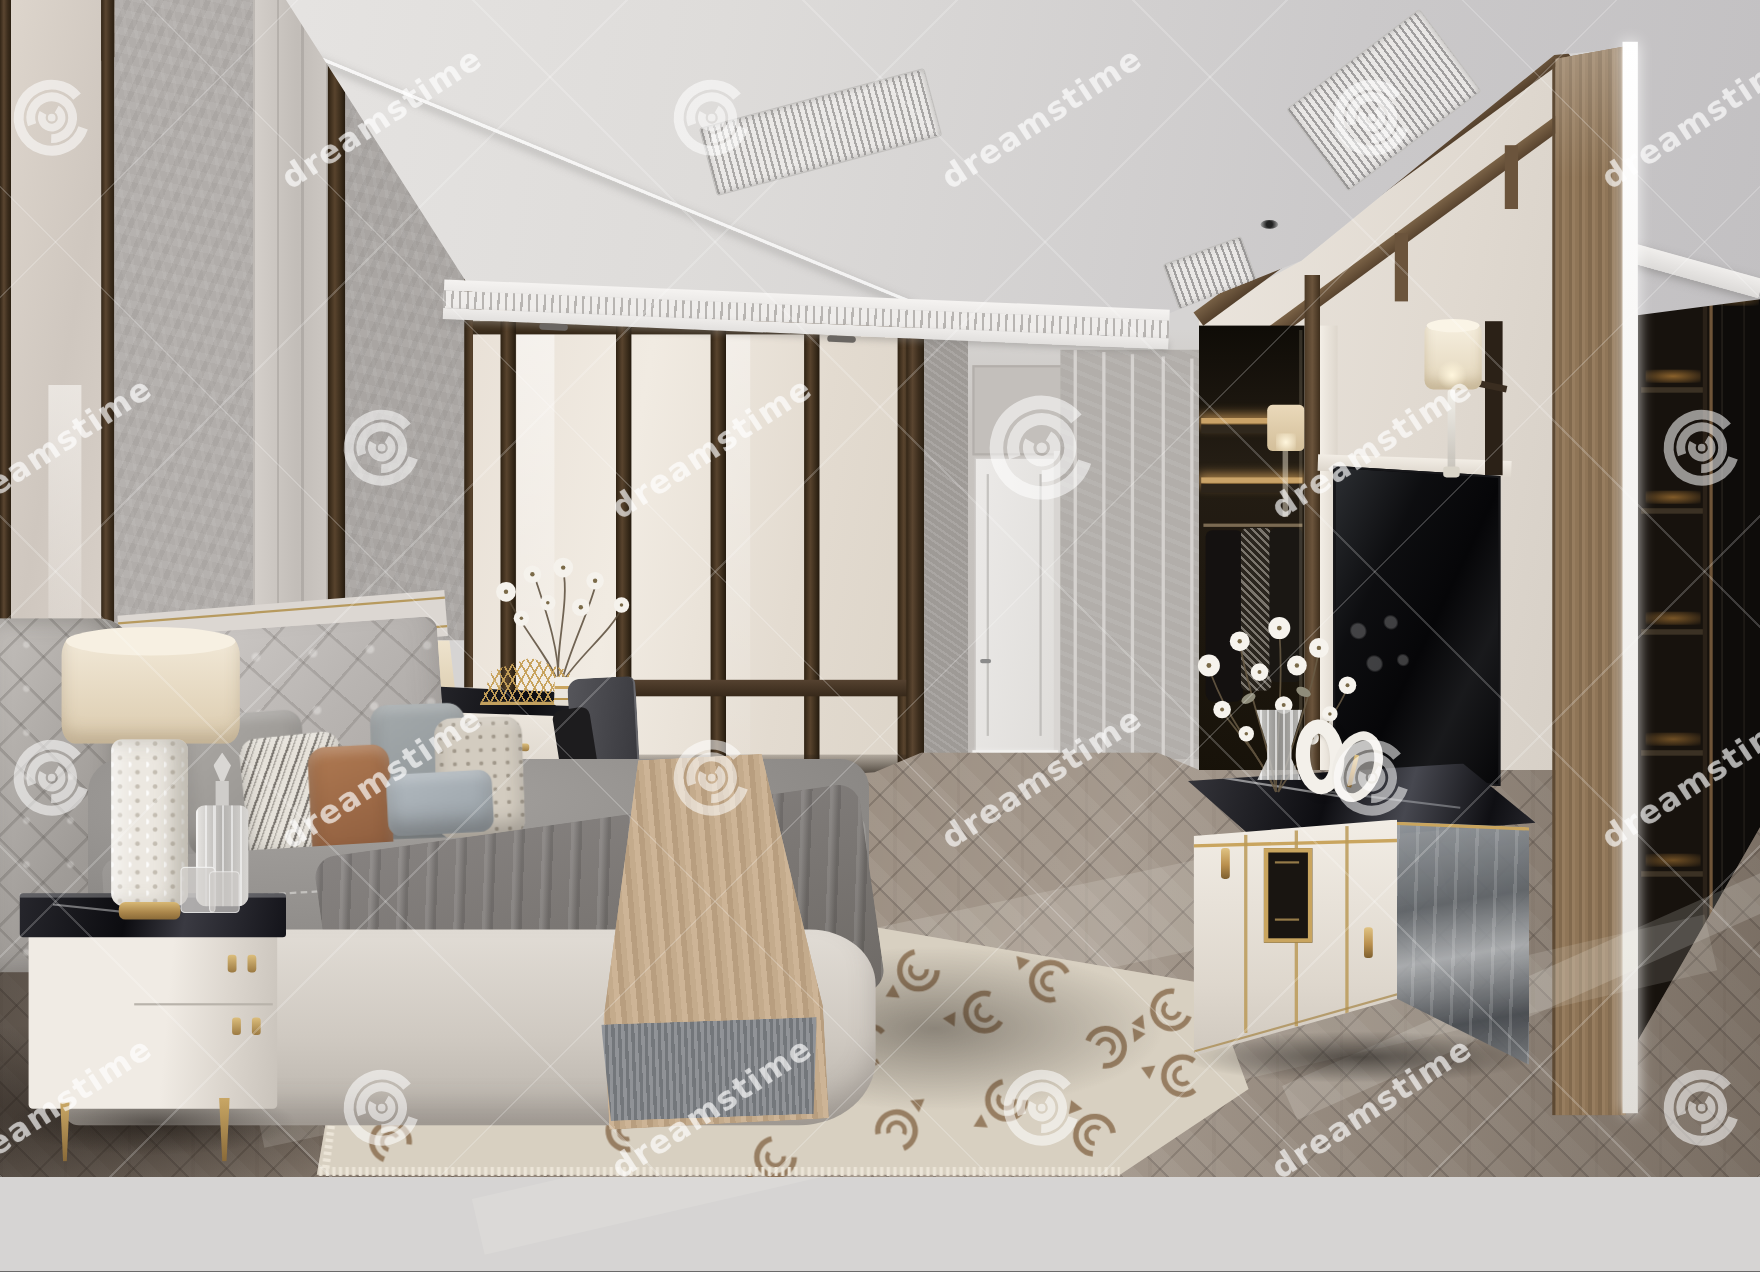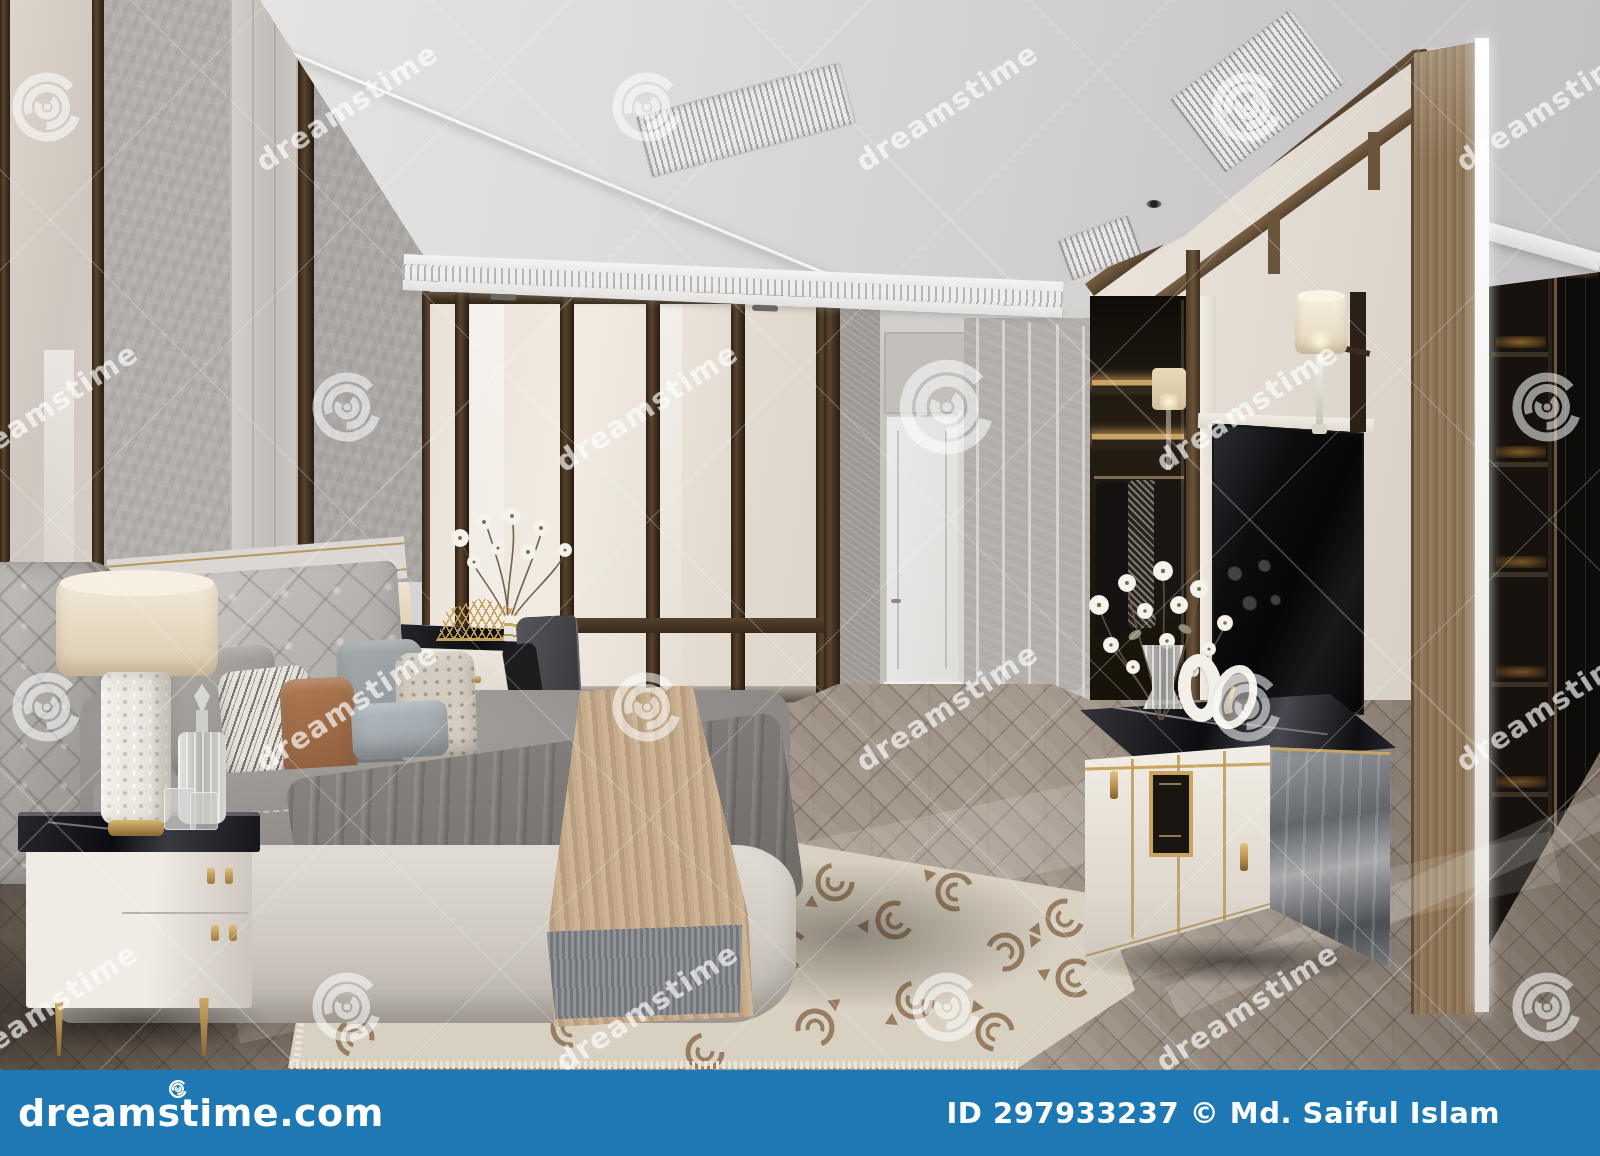--- a/index.html
+++ b/index.html
@@ -492,23 +492,14 @@
         <use href="#wmsp"></use>
       </svg>
     <svg class="wm-spiral" style="left:947px;top:1007px;" width="76" height="76" viewBox="0 0 76 76">
         <use href="#wmsp"></use>
       </svg>
     <svg class="wm-spiral" style="left:1547px;top:1007px;" width="76" height="76" viewBox="0 0 76 76">
         <use href="#wmsp"></use>
       </svg>
   </div>
 
-  <div class="a" id="footer-bar">
-    <div id="footer-logo">
-      <span>dreamstime.com</span>
-      <svg style="position:absolute;left:150px;top:-12px;" width="20" height="20" viewBox="0 0 76 76">
-          <use href="#wmsp"></use>
-        </svg>
-    </div>
-    <div id="footer-credit">ID 297933237 © Md. Saiful Islam</div>
-  </div>
 
 </div>
 
 </body></html>

